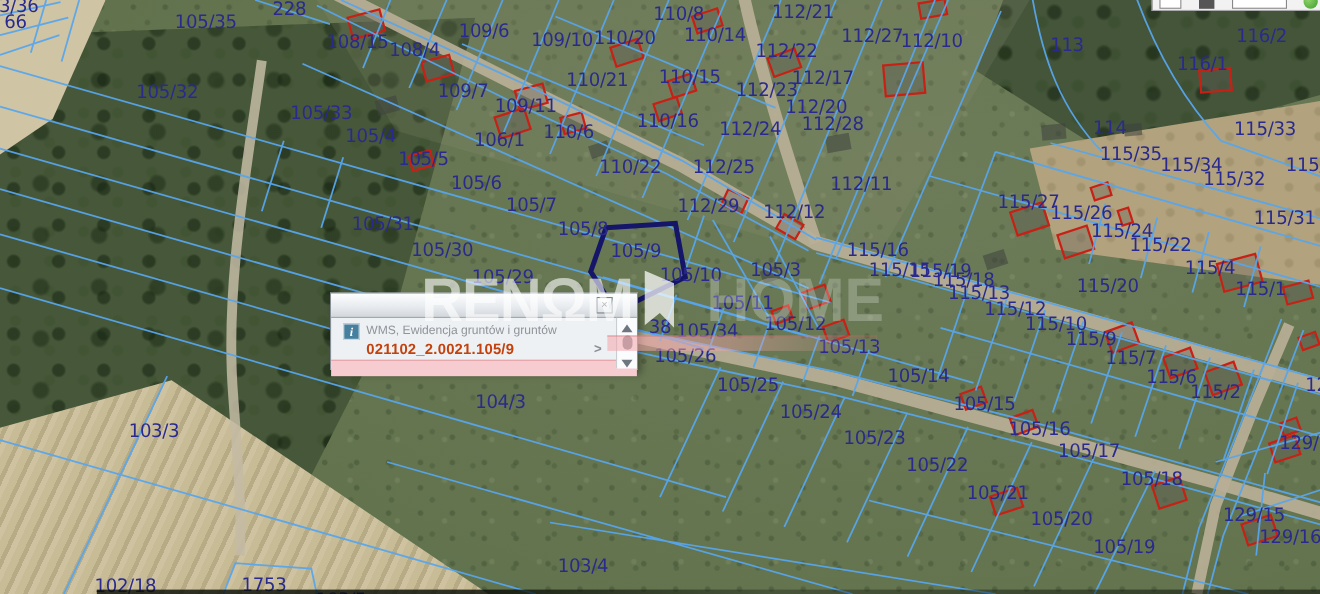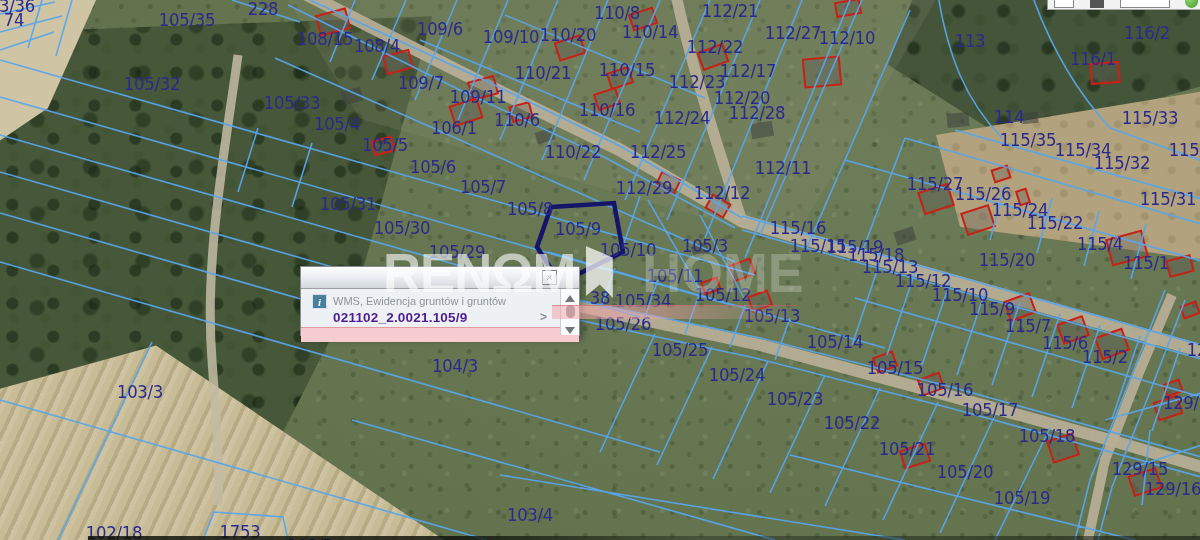--- a/index.html
+++ b/index.html
@@ -93,21 +93,21 @@
   .close-btn{position:absolute;top:3px;right:22px;width:15px;height:15px;
     border:1px solid #7a8188;background:linear-gradient(#ffffff,#dfe3e7);
     font-size:10px;line-height:13px;text-align:center;color:#4a4f54;cursor:pointer;box-sizing:border-box;}
   #popup .body{position:absolute;left:0;top:22px;right:18px;bottom:0;}
   .row-hl{position:absolute;left:0;top:38px;width:278px;height:14px;background:#f6ccd1;
     border-top:1px solid rgba(205,95,100,.45);}
   .info-ico{position:absolute;left:11px;top:5px;width:15px;height:15px;background:#47809e;
     border:1px solid #d8e2e8;color:#fff;font-family:"Liberation Serif",serif;font-style:italic;
     font-weight:bold;font-size:11px;text-align:center;line-height:14px;box-sizing:border-box;}
   .ln1{position:absolute;left:32px;top:6px;font-size:11px;color:#8f9499;white-space:nowrap;}
-  .ln2{position:absolute;left:32px;top:21px;font-size:13.5px;font-weight:bold;color:#4c1d95;
+  .ln2{position:absolute;left:32px;top:21px;font-size:13.5px;font-weight:bold;color:#c2410c;
     letter-spacing:.2px;white-space:nowrap;z-index:2;}
   .chev{position:absolute;right:14px;top:21px;font-size:12px;font-weight:bold;color:#8a8f94;z-index:2;}
   .scrollcol{position:absolute;top:22px;right:0;width:18px;bottom:0;background:#fbfcfd;
     border-left:1px solid #c9ced3;}
   .arr{width:0;height:0;margin:3px auto;border-left:5px solid transparent;border-right:5px solid transparent;cursor:pointer;}
   .arr.up{border-bottom:7px solid #6f767d;margin-top:6px;}
   .arr.dn{border-top:7px solid #6f767d;margin-top:9px;}
   .thumb{width:9px;height:13px;margin:0 auto;border-radius:5px;background:#8e959c;cursor:pointer;}
 
   
@@ -219,21 +219,21 @@
         M790,455 L1135,540
         M1165,290 L1128,385 L1090,480 L1075,540 M1185,300 L1150,392 L1112,487 L1098,540
         M1105,420 L1205,392 M1125,470 L1205,444 M1150,430 L1142,505"></path>
 
       <polygon class="sel" points="551,207 614,203 623,252 560,283 537,247"></polygon>
     </g>
   </svg>
 
   <div id="labels">
       <span class="plabel" style="left: 17px; top: 6px;">3/36</span>
-      <span class="plabel" style="left: 14px; top: 20px;">74</span>
+      <span class="plabel" style="left: 14px; top: 20px;">66</span>
       <span class="plabel" style="left: 187px; top: 20px;">105/35</span>
       <span class="plabel" style="left: 263px; top: 9px;">228</span>
       <span class="plabel" style="left: 325px; top: 39px;">108/15</span>
       <span class="plabel" style="left: 377px; top: 46px;">108/4</span>
       <span class="plabel" style="left: 152px; top: 84px;">105/32</span>
       <span class="plabel" style="left: 292px; top: 103px;">105/33</span>
       <span class="plabel" style="left: 337px; top: 124px;">105/4</span>
       <span class="plabel" style="left: 440px; top: 29px;">109/6</span>
       <span class="plabel" style="left: 511px; top: 37px;">109/10</span>
       <span class="plabel" style="left: 568px; top: 35px;">110/20</span>

